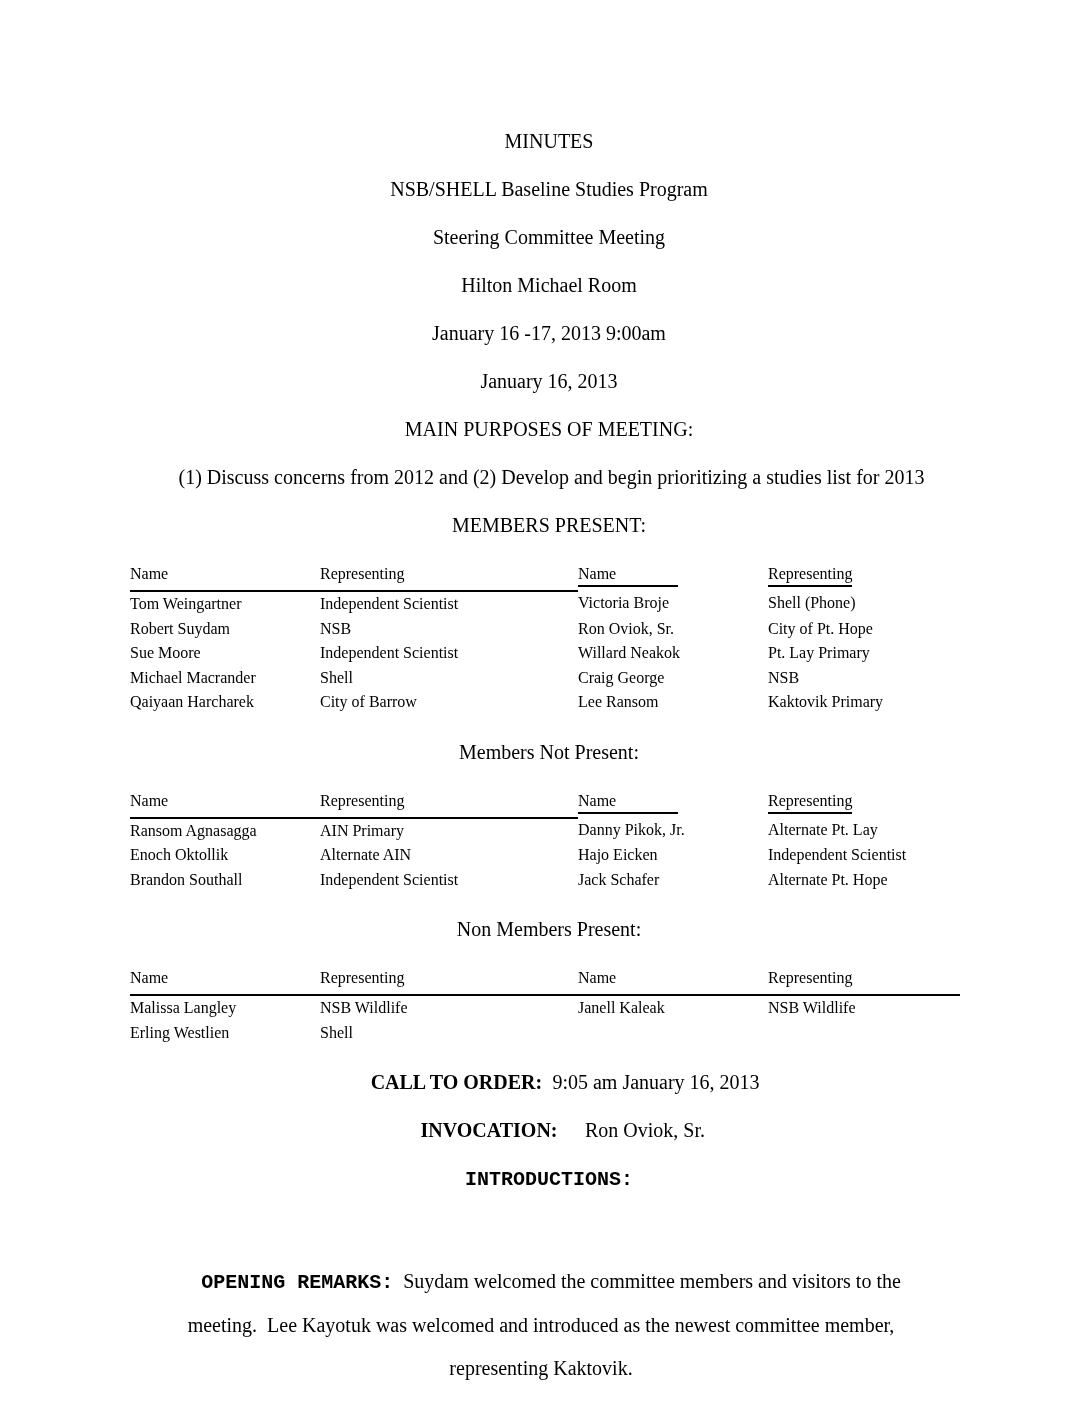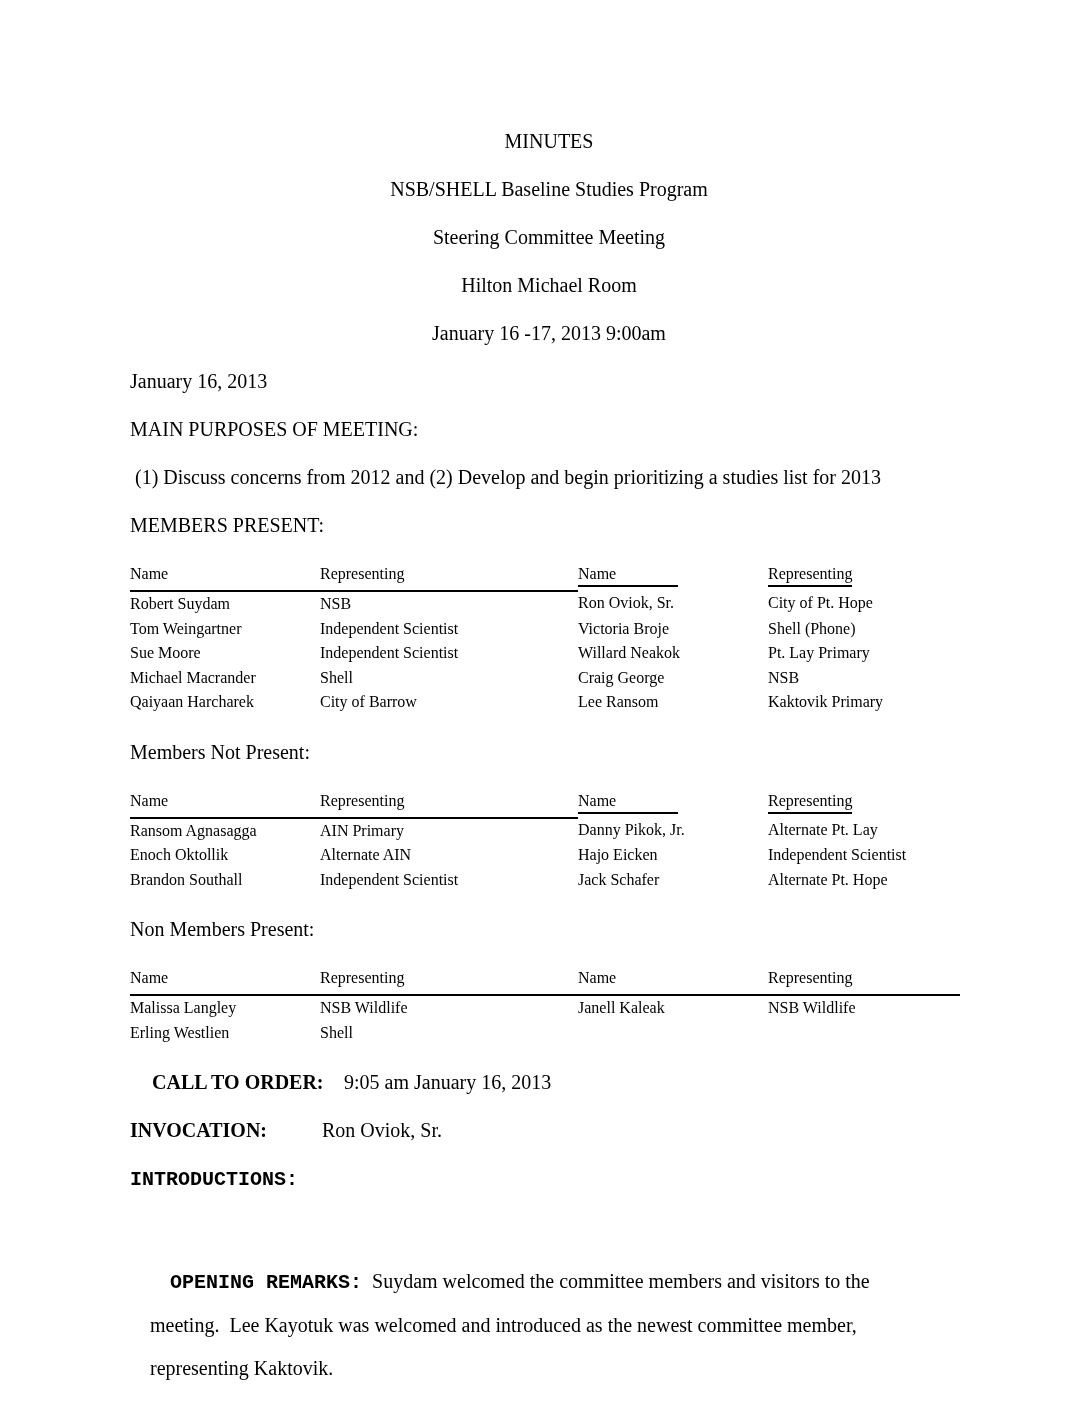--- a/index.html
+++ b/index.html
@@ -7,21 +7,21 @@
     width: 1088px;
     height: 1408px;
     background: #ffffff;
     color: #000000;
     font-family: "Liberation Serif", "DejaVu Serif", serif;
     font-size: 20px;
     box-sizing: border-box;
     padding: 130px 120px 0 130px;
     overflow: hidden;
   }
-  p { margin: 0 0 26px 0; line-height: 22px; }
+  p { margin: 0 0 26px 0; line-height: 22px; text-align: center; }
   .center { text-align: center; }
   .prewrap { white-space: pre-wrap; }
   .b { font-weight: bold; font-family: Liberation Mono, monospace; }
   .label {
     display: inline-block;
     min-width: 192px;
     font-weight: bold;
   }
   table.roster {
     border-collapse: collapse;
@@ -89,30 +89,30 @@
     <thead>
       <tr>
         <th class="uf">Name</th>
         <th class="uf">Representing</th>
         <th><span class="uline-ext">Name</span></th>
         <th><span class="uline">Representing</span></th>
       </tr>
     </thead>
     <tbody>
         <tr>
+          <td>Tom Weingartner</td>
+          <td>Independent Scientist</td>
+          <td>Victoria Broje</td>
+          <td>Shell (Phone)</td>
+        </tr>
+        <tr>
           <td>Robert Suydam</td>
           <td>NSB</td>
           <td>Ron Oviok, Sr.</td>
           <td>City of Pt. Hope</td>
-        </tr>
-        <tr>
-          <td>Tom Weingartner</td>
-          <td>Independent Scientist</td>
-          <td>Victoria Broje</td>
-          <td>Shell (Phone)</td>
         </tr>
         <tr>
           <td>Sue Moore</td>
           <td>Independent Scientist</td>
           <td>Willard Neakok</td>
           <td>Pt. Lay Primary</td>
         </tr>
         <tr>
           <td>Michael Macrander</td>
           <td>Shell</td>

